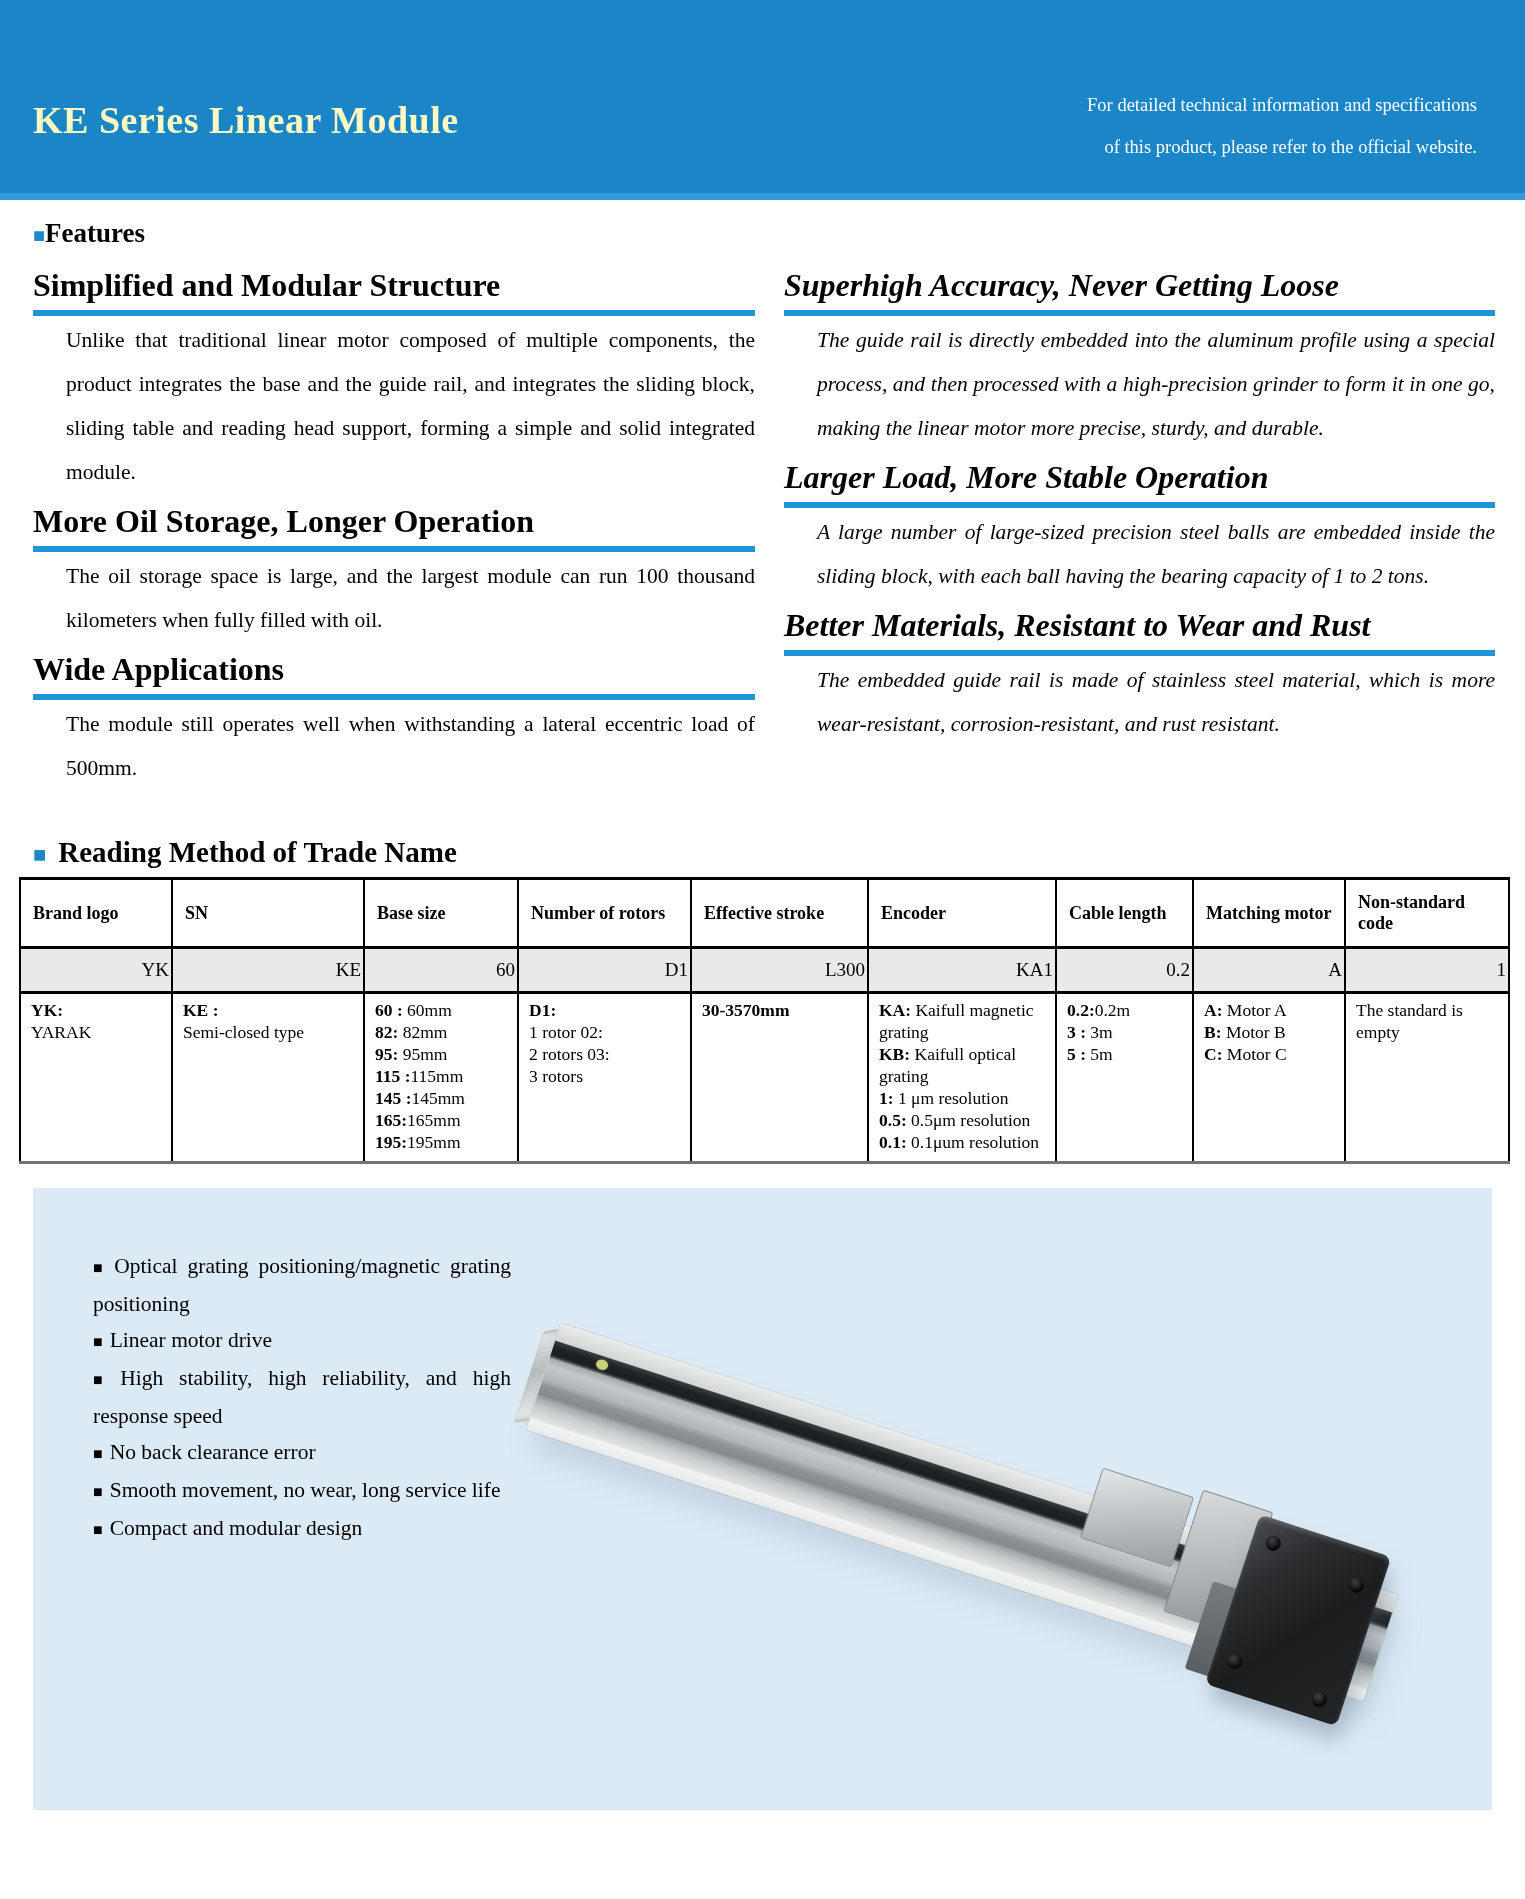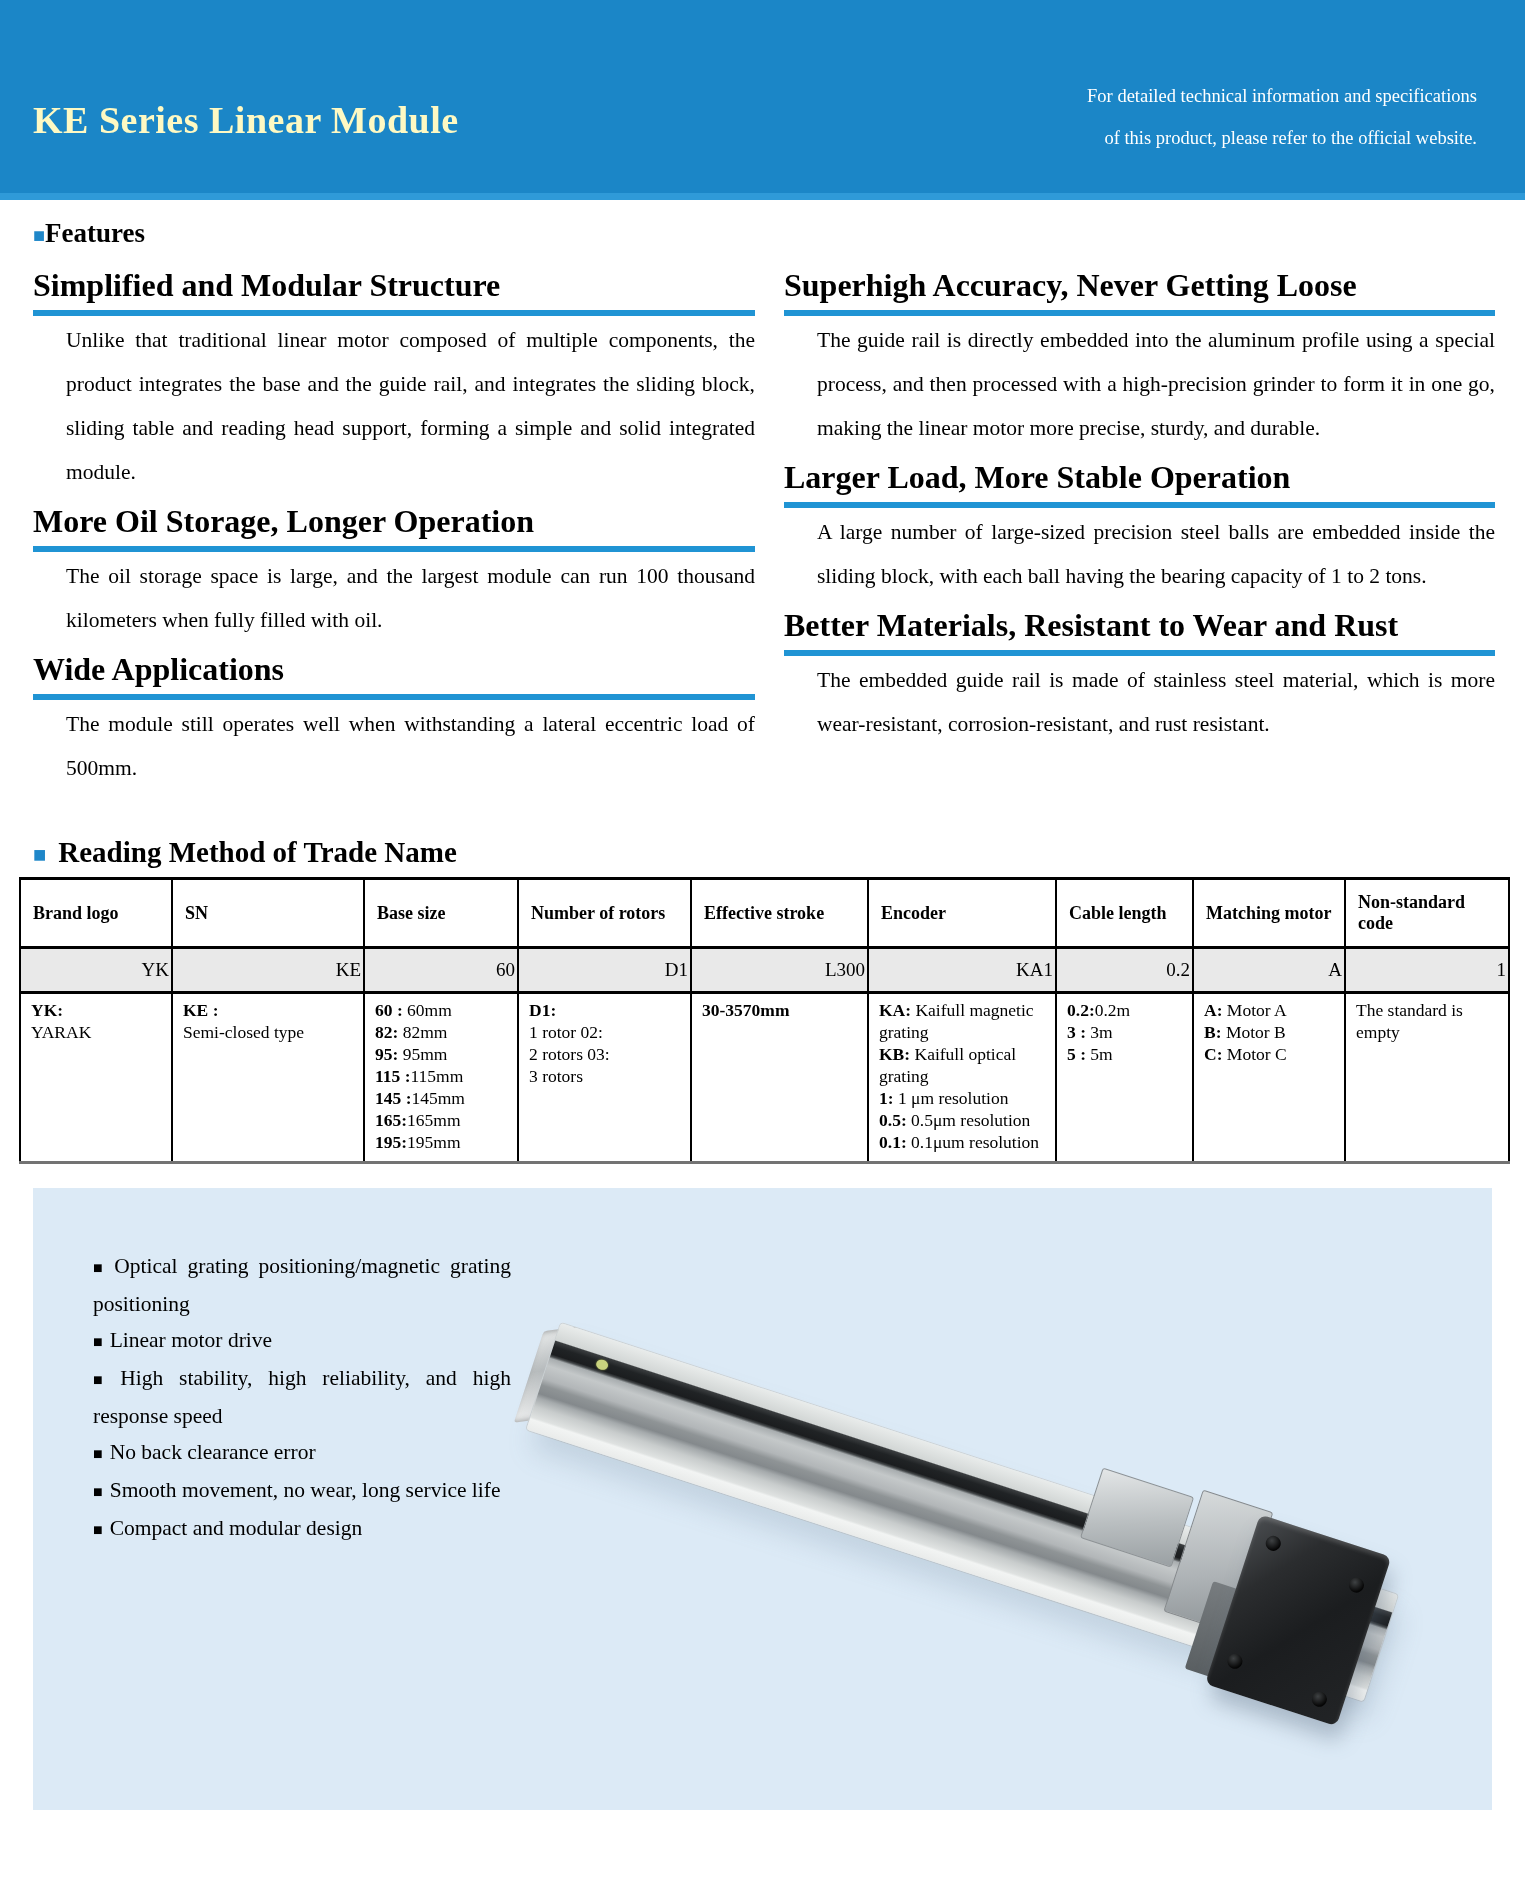--- a/index.html
+++ b/index.html
@@ -17,31 +17,31 @@
   }
   .topbar-strip {
     position:absolute; left:0; top:193px; width:1525px; height:7px;
     background:#2f9ad8;
   }
   .page-title {
     position:absolute; left:33px; top:98px;
     font-size:38px; font-weight:bold; color:#fef9c3; letter-spacing:.5px;
   }
   .header-note {
-    position:absolute; right:48px; top:75px; width:420px;
+    position:absolute; right:48px; top:84px; width:420px;
     text-align:right; color:#ffffff; font-size:18.5px; line-height:42px;
   }
 
   
   .features {
     position:absolute; left:33px; top:218px; width:1462px;
     display:flex; gap:29px;
   }
   .col-left  { width:722px; }
-  .col-right { width:711px; }
+  .col-right { width:711px;font-style:italic; }
   .features-title { font-size:27px; font-weight:bold; height:40px; }
   .right-spacer { height:40px; }
   .sq { color:#1f87c9; font-size:20px; }
   .feat-h { font-size:32px; font-weight:bold; margin-top:9px; line-height:36px; }
   .rule { height:6px; background:#2094d4; margin:7px 0 2px; }
   .feat-p {
     font-size:21.5px; line-height:44px; text-align:justify; margin-bottom:3px;margin-left:33px;
   }
 
   

